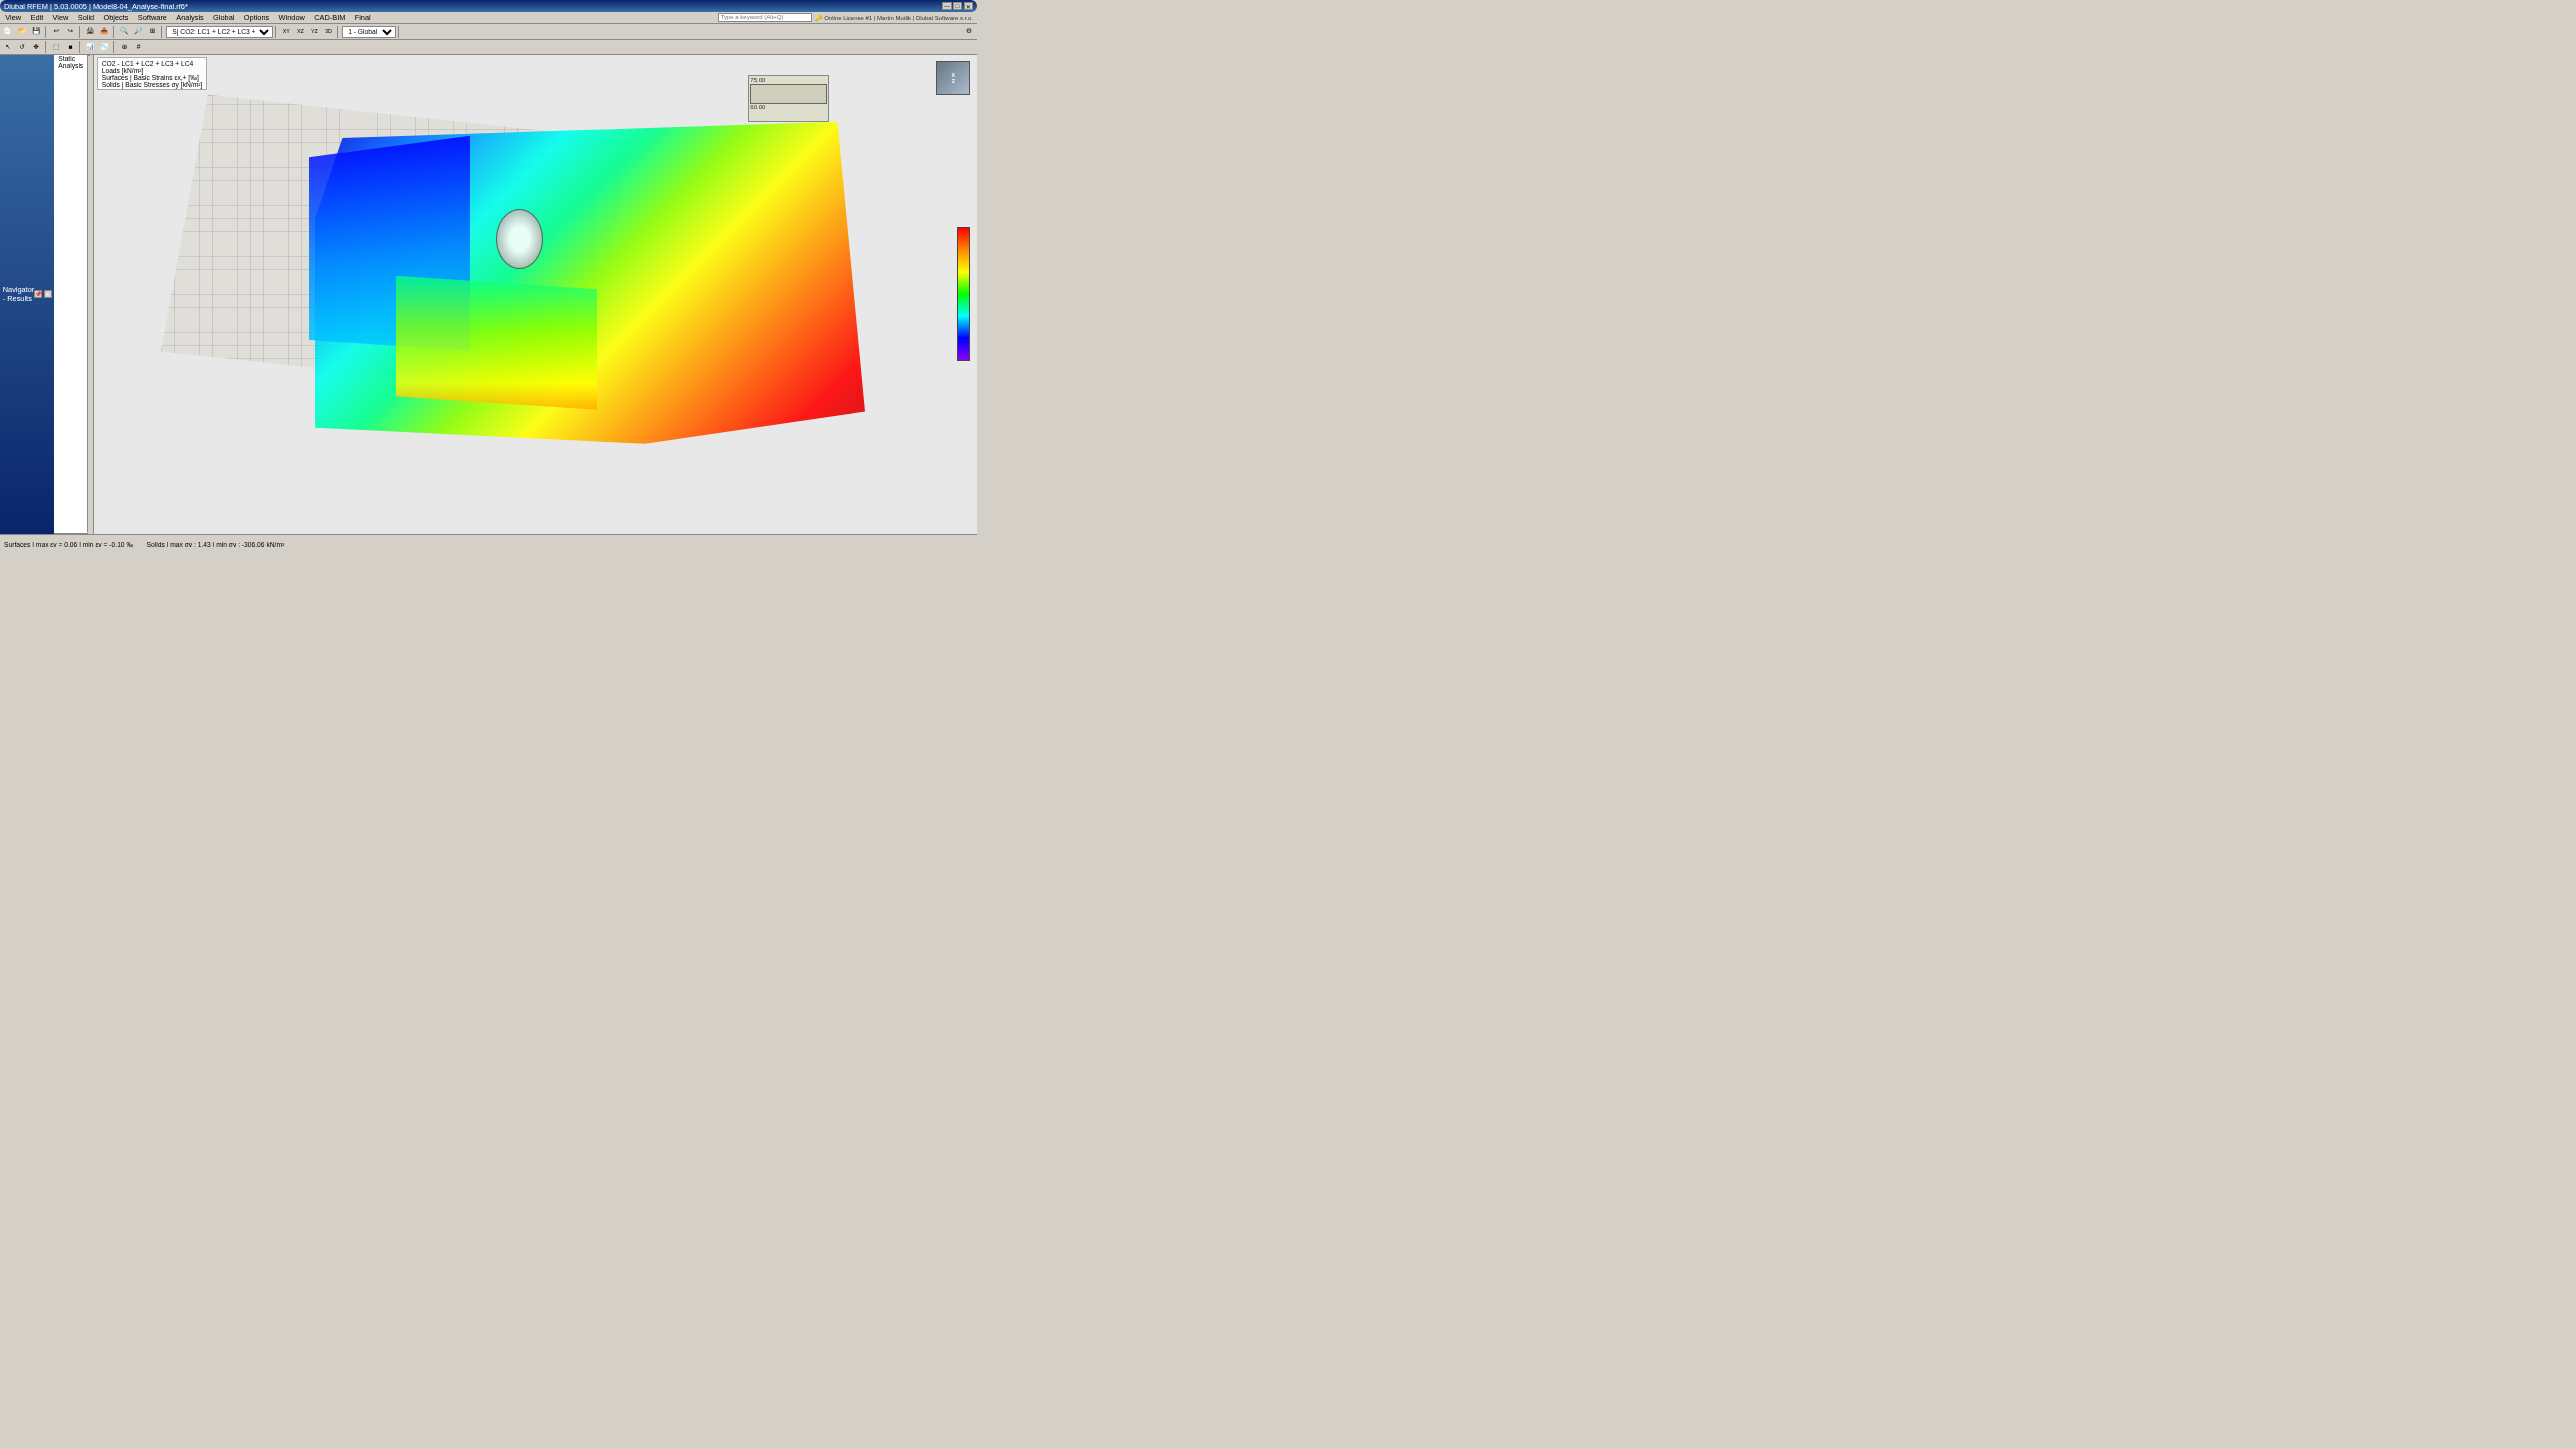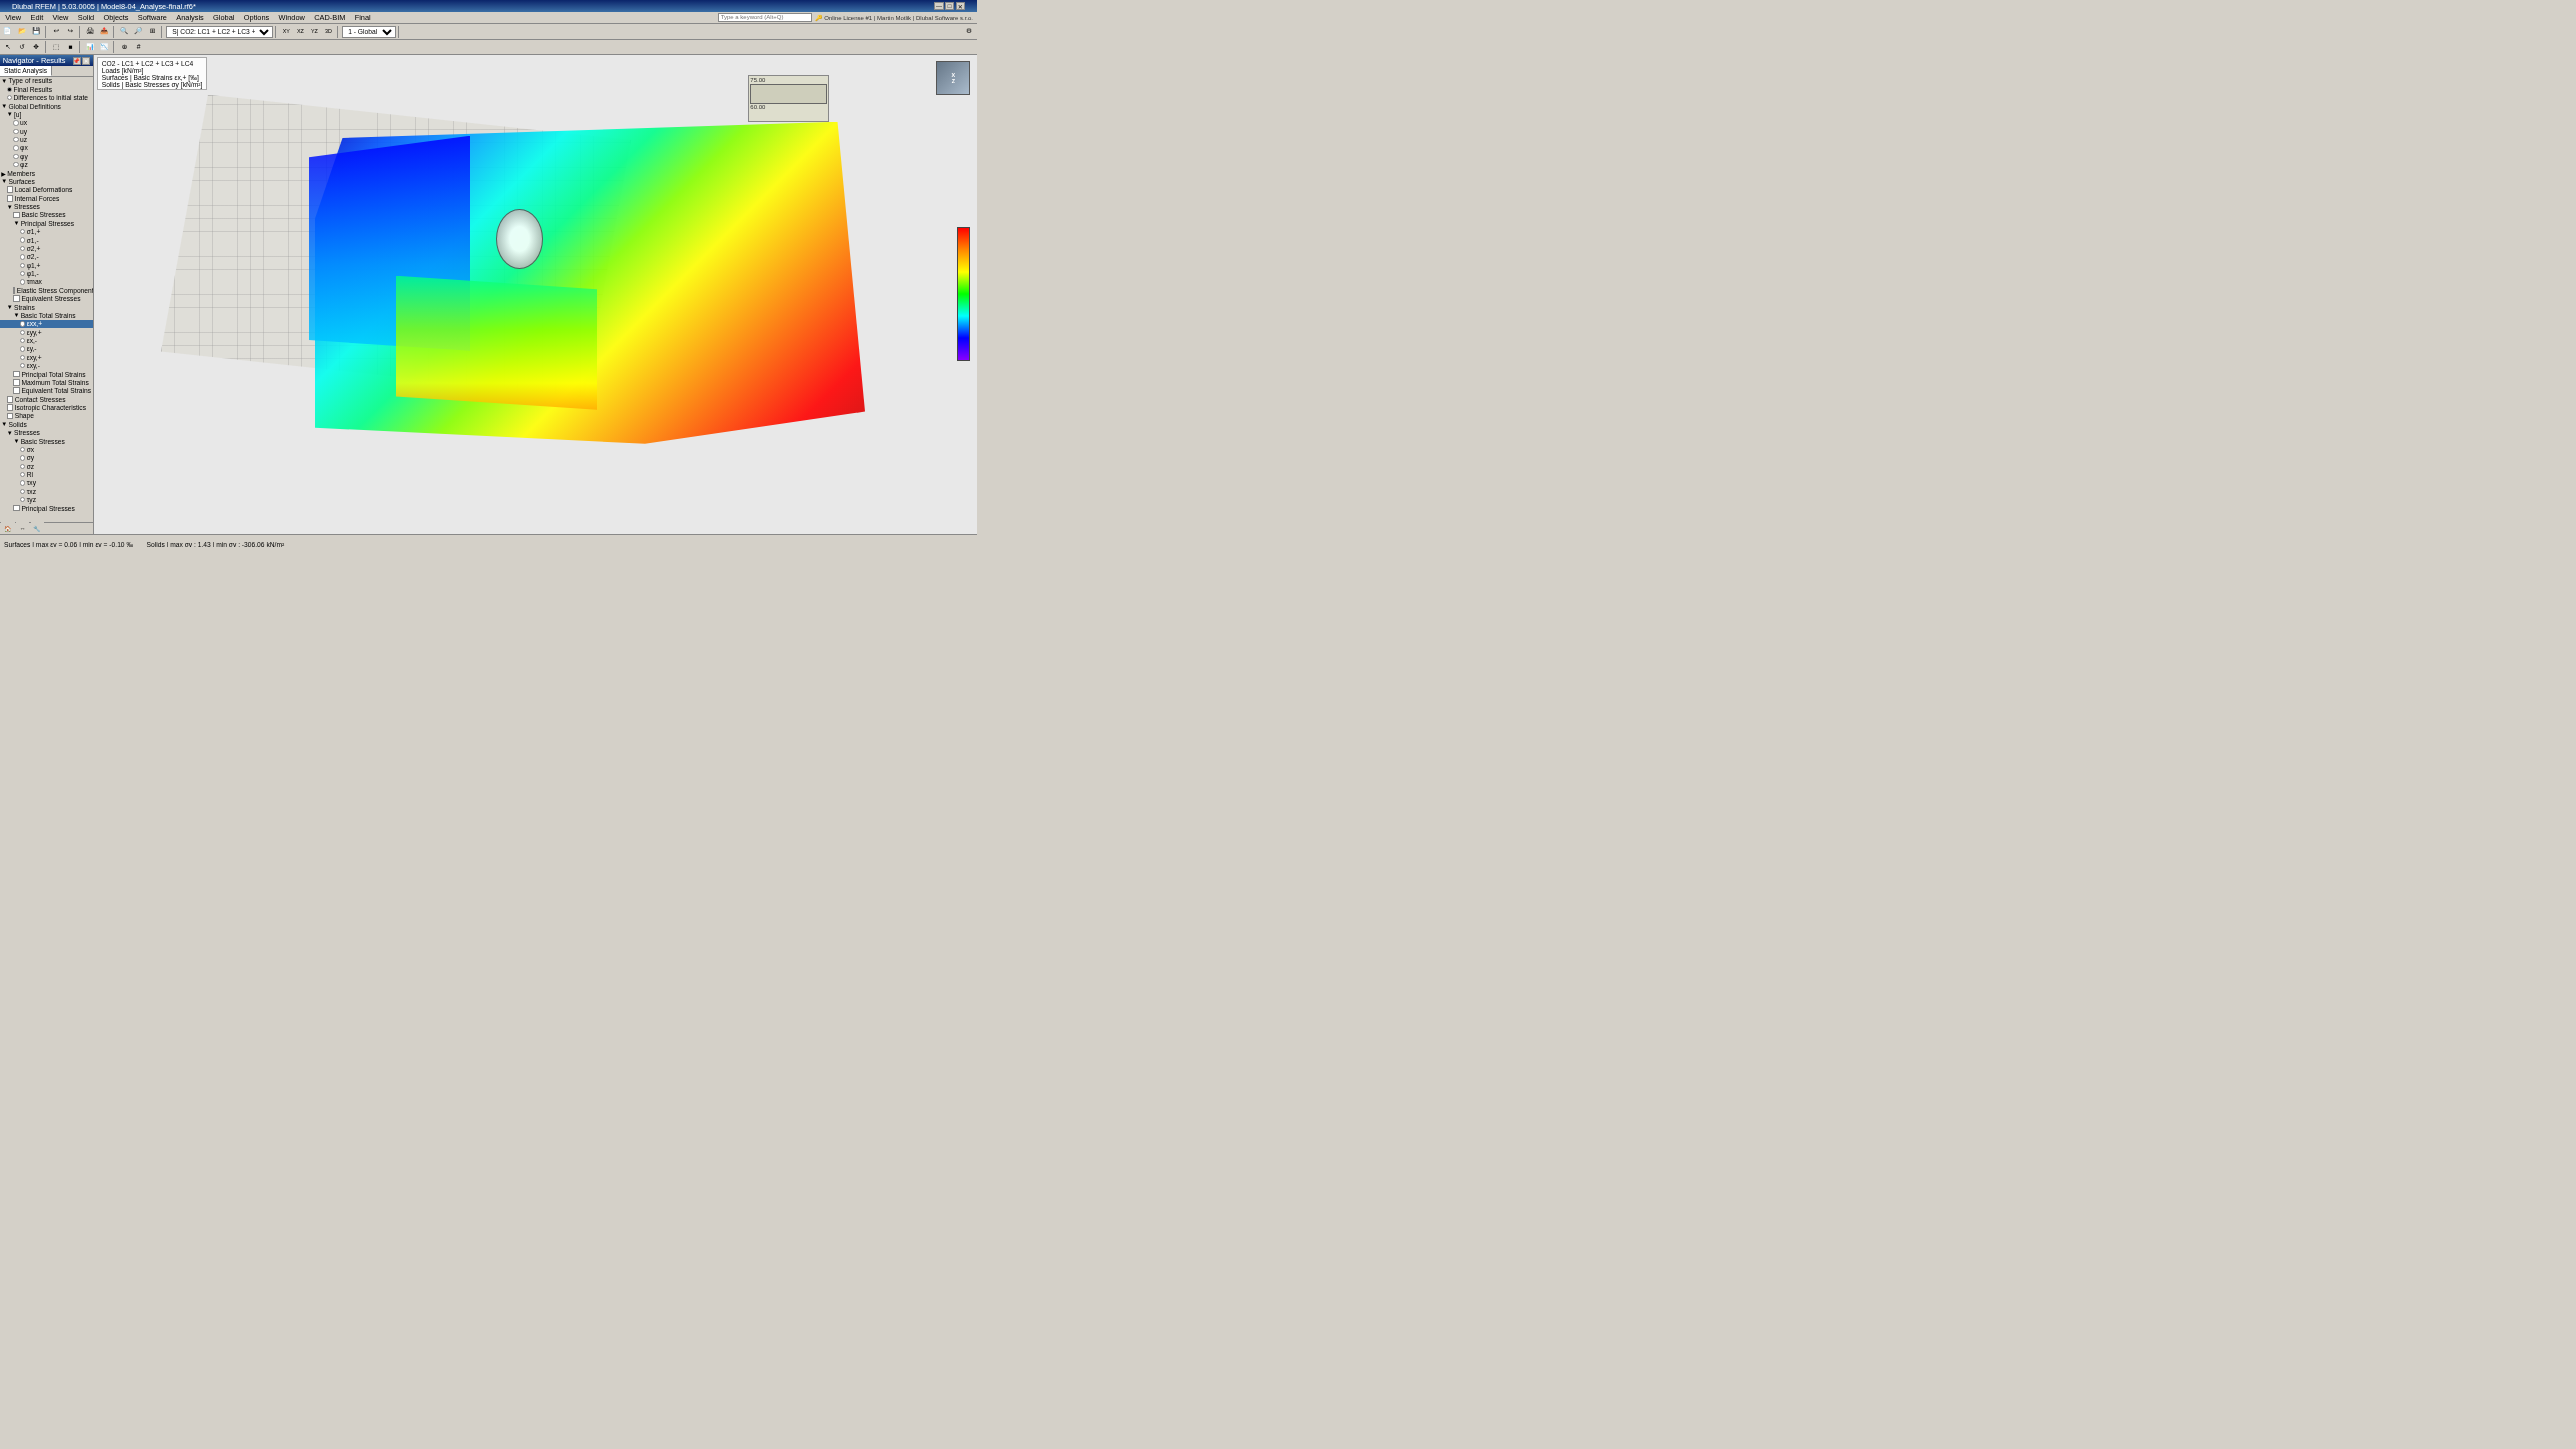--- a/index.html
+++ b/index.html
@@ -13,23 +13,24 @@
       position: relative;
     }
 
     
     #title-bar {
       height: 12px;
       background: linear-gradient(to bottom, #0a246a, #3a6ea5);
       display: flex;
       align-items: center;
       justify-content: space-between;
-      padding: 0 12px;
+      padding: 0 4px;
       color: white;
       font-size: 7.4px;
+      border-radius: 6px;
     }
     #title-bar .controls { display: flex; gap: 1.3px; }
     #title-bar .ctrl-btn {
       width: 9.4px; height: 8.7px;
       background: #d4d0c8;
       border: 0.7px solid #888;
       font-size: 6px;
       display: flex; align-items: center; justify-content: center;
       cursor: pointer;
       color: #000;
@@ -84,21 +85,21 @@
       display: flex;
       height: calc(100% - 12px - 12px - 32px - 12px);
     }
 
     
     #navigator {
       width: 94px;
       background: #d4d0c8;
       border-right: 0.7px solid #888;
       display: flex;
-      flex-direction: column;
+      flex-direction: row;
       overflow: hidden;
     }
     #navigator-header {
       background: linear-gradient(to bottom, #3a6ea5, #0a246a);
       color: white;
       font-size: 7.4px;
       padding: 1.3px 2.7px;
       display: flex;
       align-items: center;
       justify-content: space-between;

